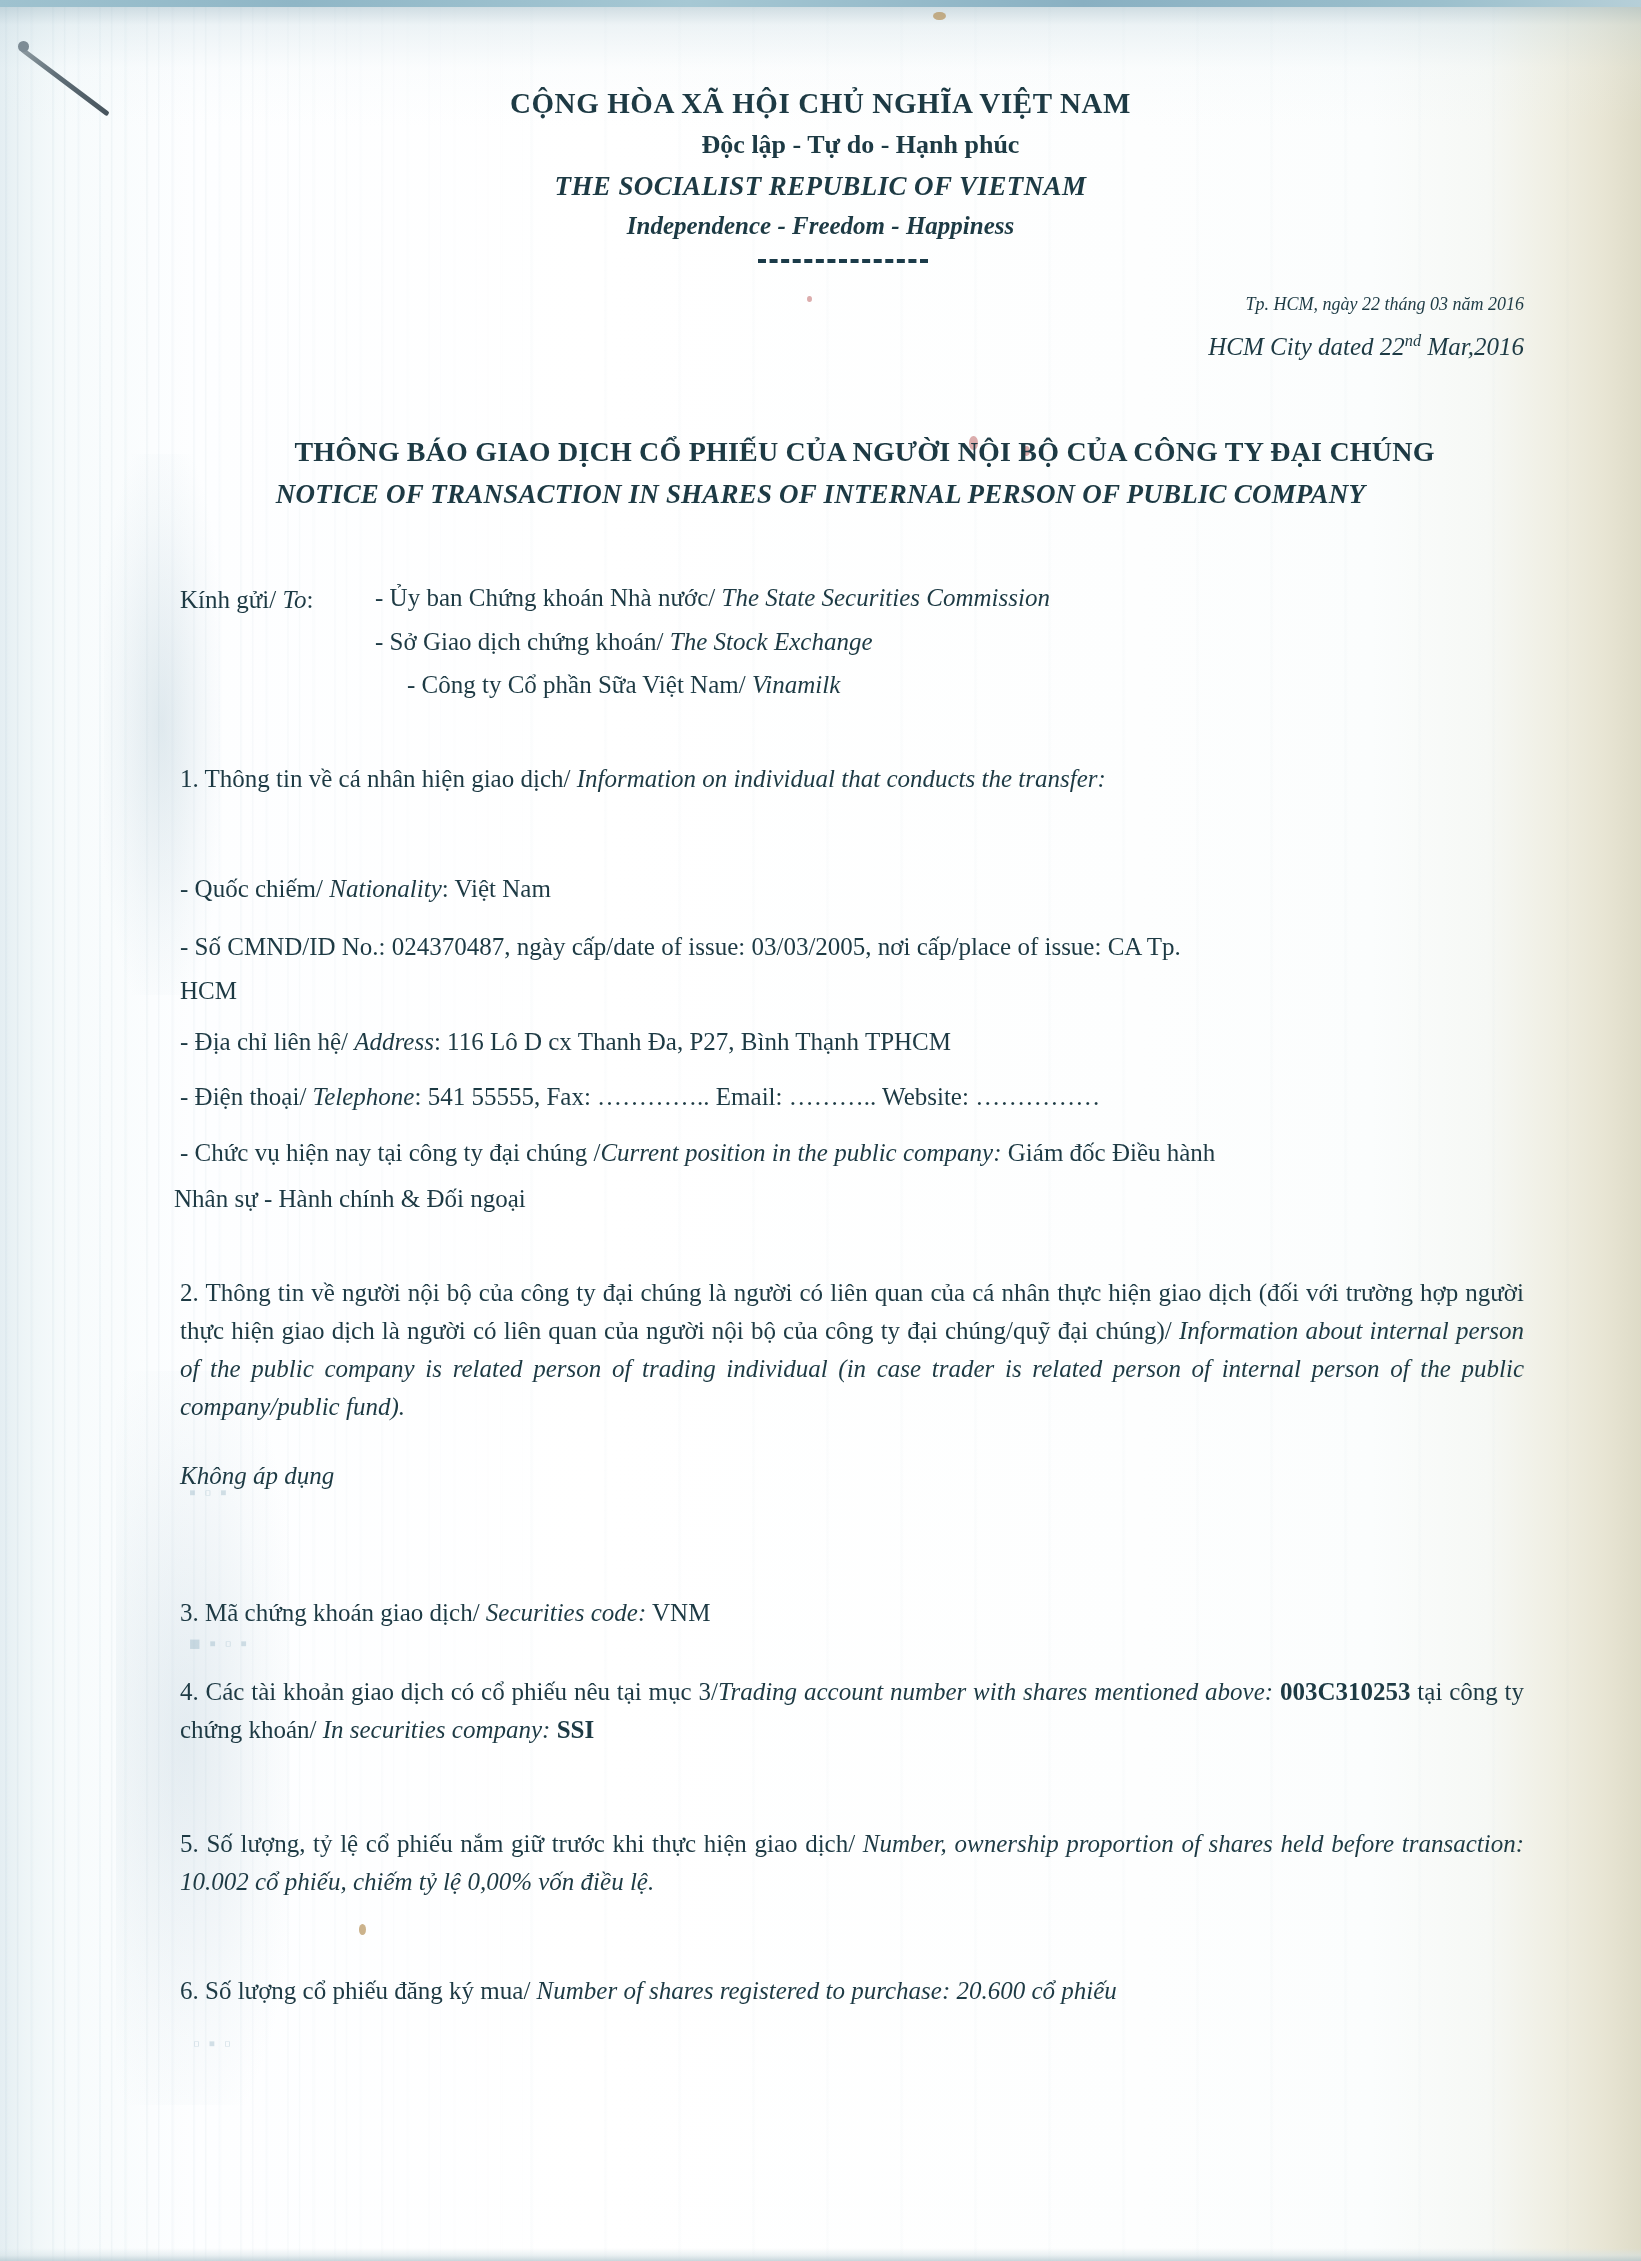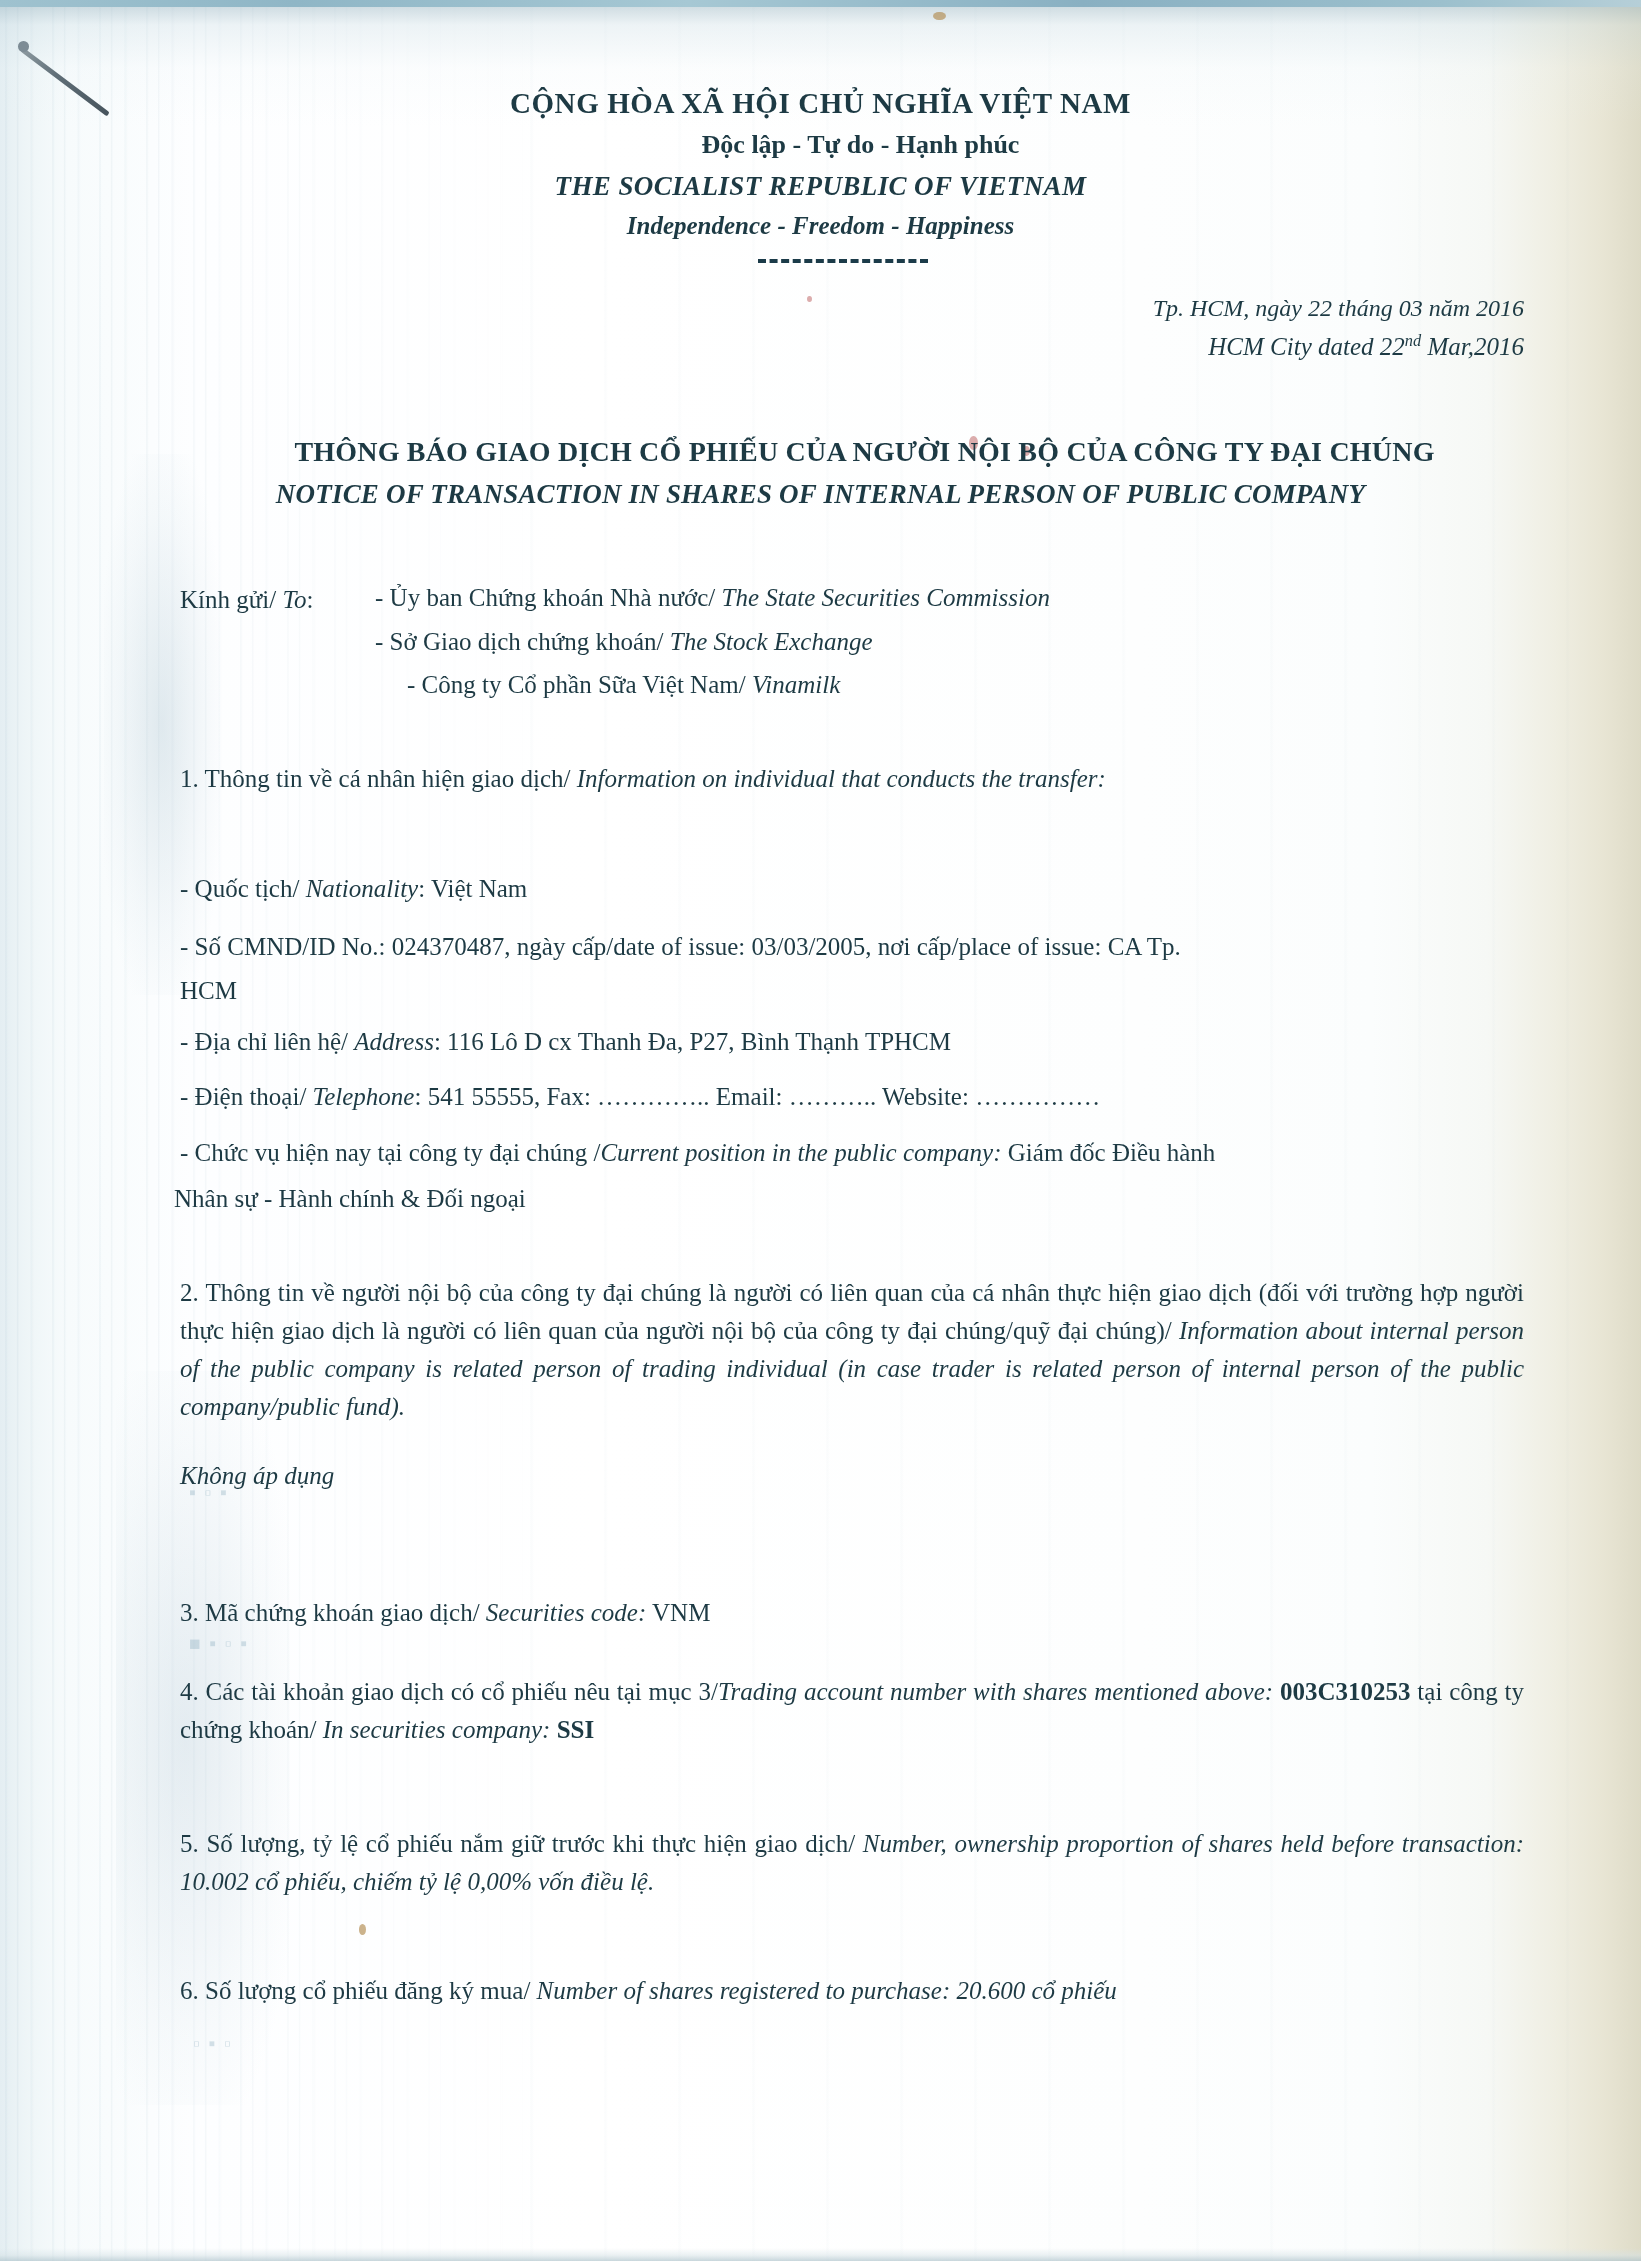--- a/index.html
+++ b/index.html
@@ -196,21 +196,21 @@
   }
 
   .dash-sep {
     position: absolute;
     left: 758px; top: 259px;
     width: 170px; height: 0;
     border-top: 4.8px dashed #1b3b49;
   }
 
   .date-vi {
-    font-size: 24px;
+    font-size: 18px;
     font-style: italic;
   }
 
   .date-en {
     font-size: 25px;
     font-style: italic;
   }
 
   .sup {
     font-size: 16.4px;
@@ -300,21 +300,21 @@
 
     <div class="ln body" style="left:375px; top:582px;"><span>- Ủy ban Chứng khoán Nhà nước/ </span><span class="it">The State Securities Commission</span></div>
 
     <div class="ln body" style="left:375px; top:626px;"><span>- Sở Giao dịch chứng khoán/ </span><span class="it">The Stock Exchange</span></div>
 
     <div class="ln body" style="left:375px; top:669px;margin-left:32px;"><span>- Công ty Cổ phần Sữa Việt Nam/ </span><span class="it">Vinamilk</span></div>
 
     <div class="ln body" style="left:180px; top:763px;"><span>1. Thông tin về cá nhân hiện giao dịch/ </span><span class="it">Information on individual that conducts the transfer:</span></div>
 
 
-    <div class="ln body" style="left:180px; top:873px;"><span>- Quốc tịch/ </span><span class="it">Nationality</span><span>: Việt Nam</span></div>
+    <div class="ln body" style="left:180px; top:873px;"><span>- Quốc chiếm/ </span><span class="it">Nationality</span><span>: Việt Nam</span></div>
 
     <div class="ln body" style="left:180px; top:931px;">- Số CMND/ID No.: 024370487, ngày cấp/date of issue: 03/03/2005, nơi cấp/place of issue: CA Tp.</div>
 
     <div class="ln body" style="left:180px; top:975px;">HCM</div>
 
     <div class="ln body" style="left:180px; top:1026px;"><span>- Địa chỉ liên hệ/ </span><span class="it">Address</span><span>: 116 Lô D cx Thanh Đa, P27, Bình Thạnh TPHCM</span></div>
 
     <div class="ln body" style="left:180px; top:1081px;"><span>- Điện thoại/ </span><span class="it">Telephone</span><span>: 541 55555, Fax: ………….. Email: ……….. Website: ……………</span></div>
 
     <div class="ln body" style="left:180px; top:1137px;"><span>- Chức vụ hiện nay tại công ty đại chúng /</span><span class="it">Current position in the public company:</span><span> Giám đốc Điều hành</span></div>

